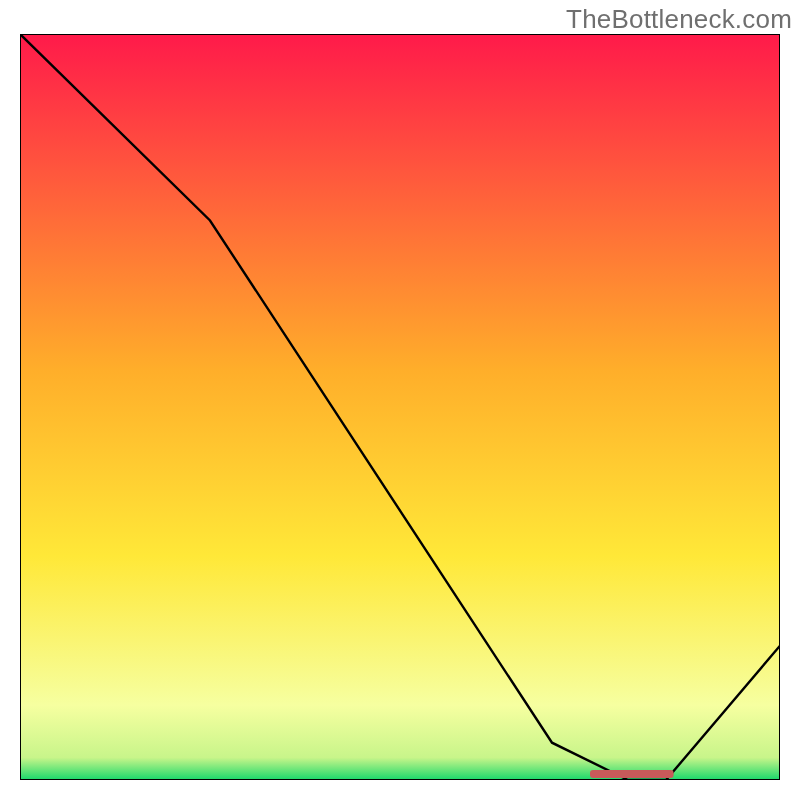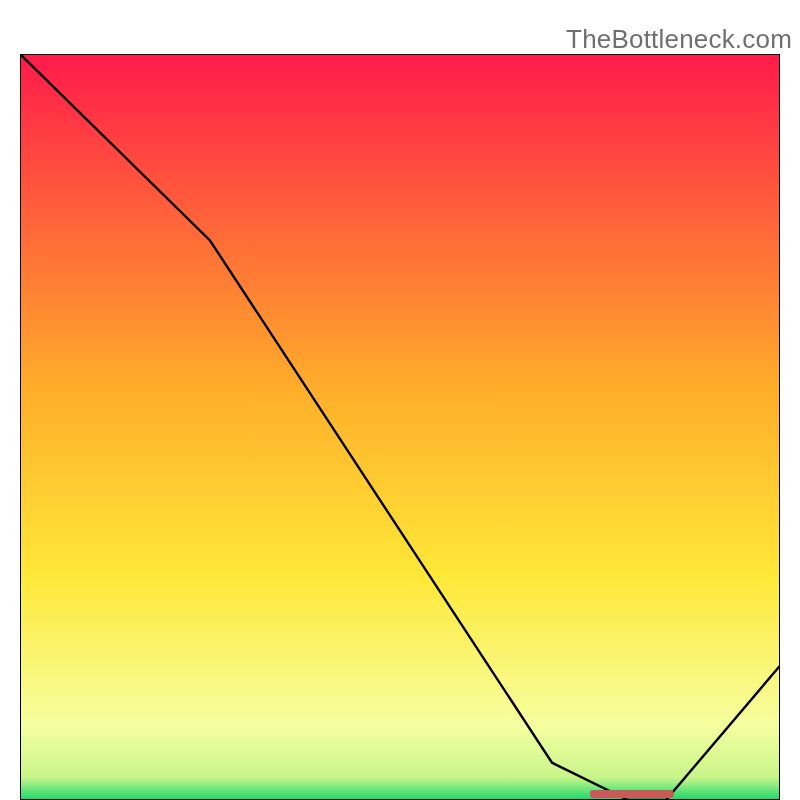--- a/index.html
+++ b/index.html
@@ -8,21 +8,20 @@
     width: 800px;
     height: 800px;
     background: #ffffff;
     font-family: Arial, Helvetica, sans-serif;
     overflow: hidden;
   }
   .canvas {
     position: relative;
     width: 800px;
     height: 628px;
-    margin-top: 20px;
   }
   .watermark {
     position: absolute;
     top: 4px;
     right: 8px;
     font-size: 26px;
     font-weight: 500;
     color: #6f6f6f;
     letter-spacing: 0.2px;
     user-select: none;

